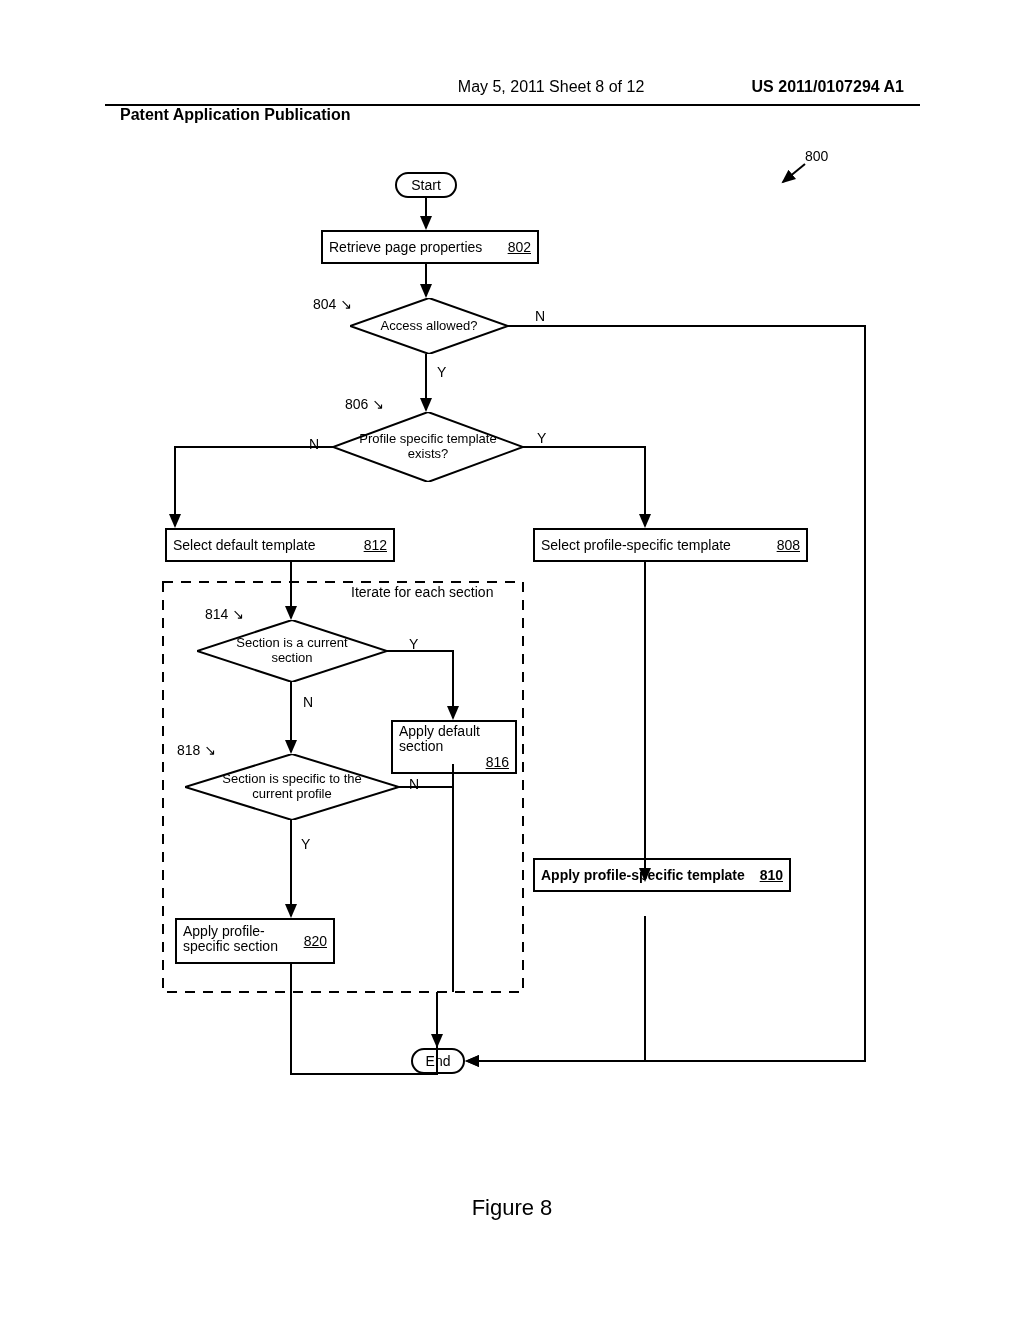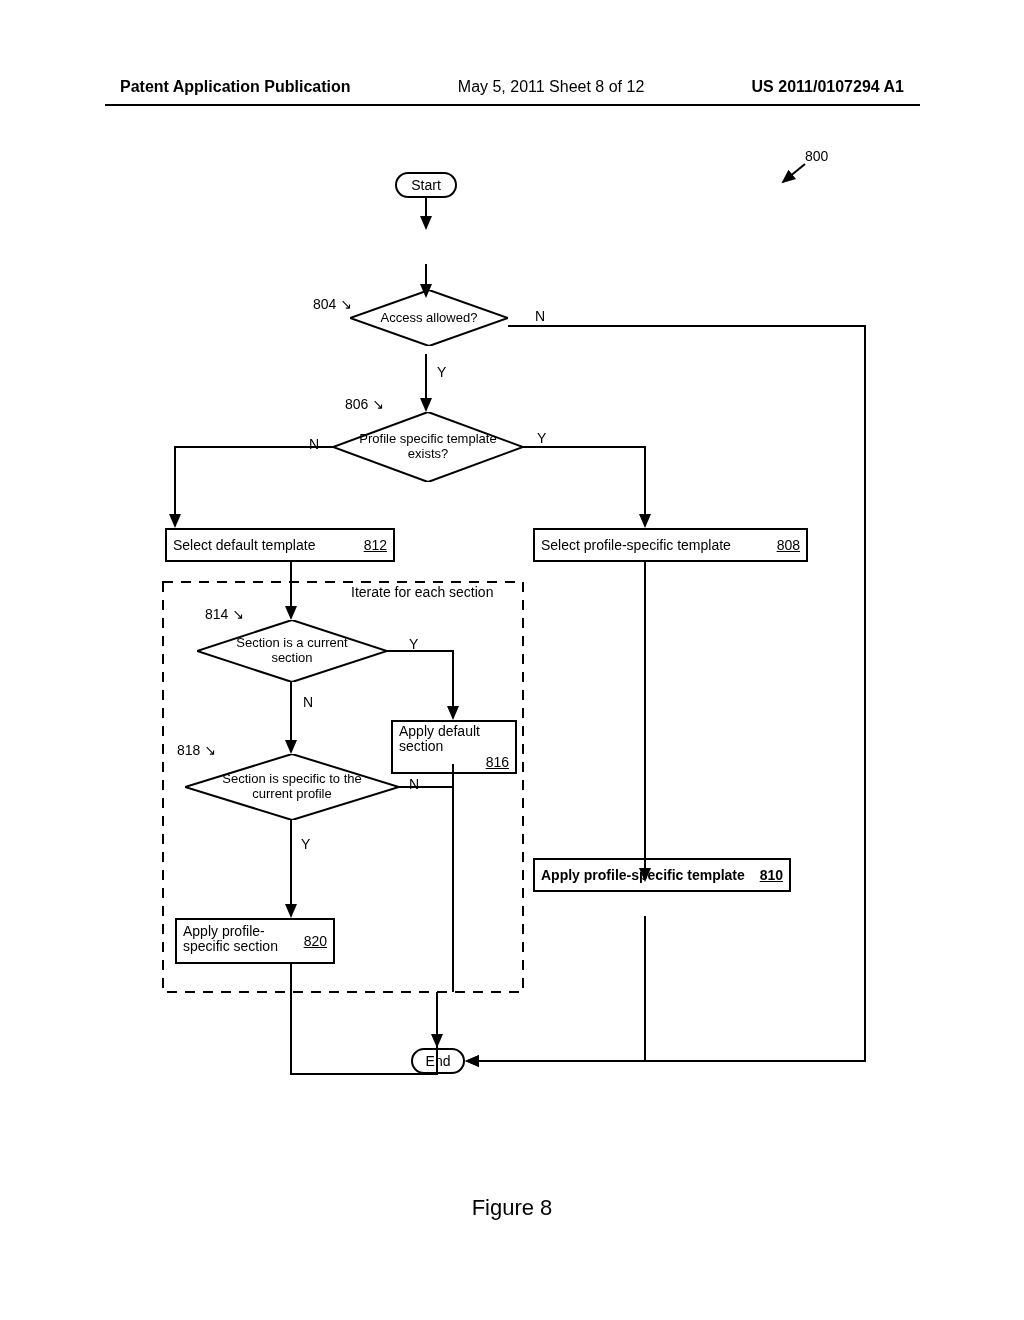--- a/index.html
+++ b/index.html
@@ -14,21 +14,21 @@
   .header-row {
     position: absolute;
     top: 78px;
     left: 0;
     width: 1024px;
     padding: 0 120px 0 120px;
     display: flex;
     justify-content: space-between;
     font-size: 16px;
   }
-  .header-row .left { font-weight: bold; }
+  .header-row .left { font-weight: bold; margin-top: 28px; }
   .header-row .mid { font-weight: normal; }
   .header-row .right { font-weight: bold; }
   .hr-top {
     position: absolute;
     top: 104px;
     left: 105px;
     width: 815px;
     border-top: 2px solid #000;
   }
   .canvas {
@@ -110,22 +110,26 @@
 <div class="hr-top"></div>
 
 <div class="canvas">
 
   <div class="ref-label" style="left:700px; top:18px;">800</div>
 
   <div class="terminator" style="left:290px; top:42px; width:62px; height:26px;align-items:center;">
     <span>Start</span>
   </div>
 
-
-  <div class="diamond" style="left:245px; top:160px; width:158px; height:56px;">
+  <div class="box" style="left:216px; top:100px; width:218px; height:34px;">
+    <span class="txt">Retrieve page properties</span>
+    <span class="ref">802</span>
+  </div>
+
+  <div class="diamond" style="left:245px; top:168px; width:158px; height:56px;">
     <svg width="158" height="56">
         <polygon points="79,0 158,28 79,56 0,28" fill="#fff" stroke="#000" stroke-width="2"></polygon>
       </svg>
     <div class="dlabel">
         <span>Access allowed?</span>
       </div>
   </div>
   <div class="ref-label" style="left:208px; top:166px;"><span>804</span>&nbsp;↘</div>
 
   <div class="diamond" style="left:228px; top:282px; width:190px; height:70px;">

